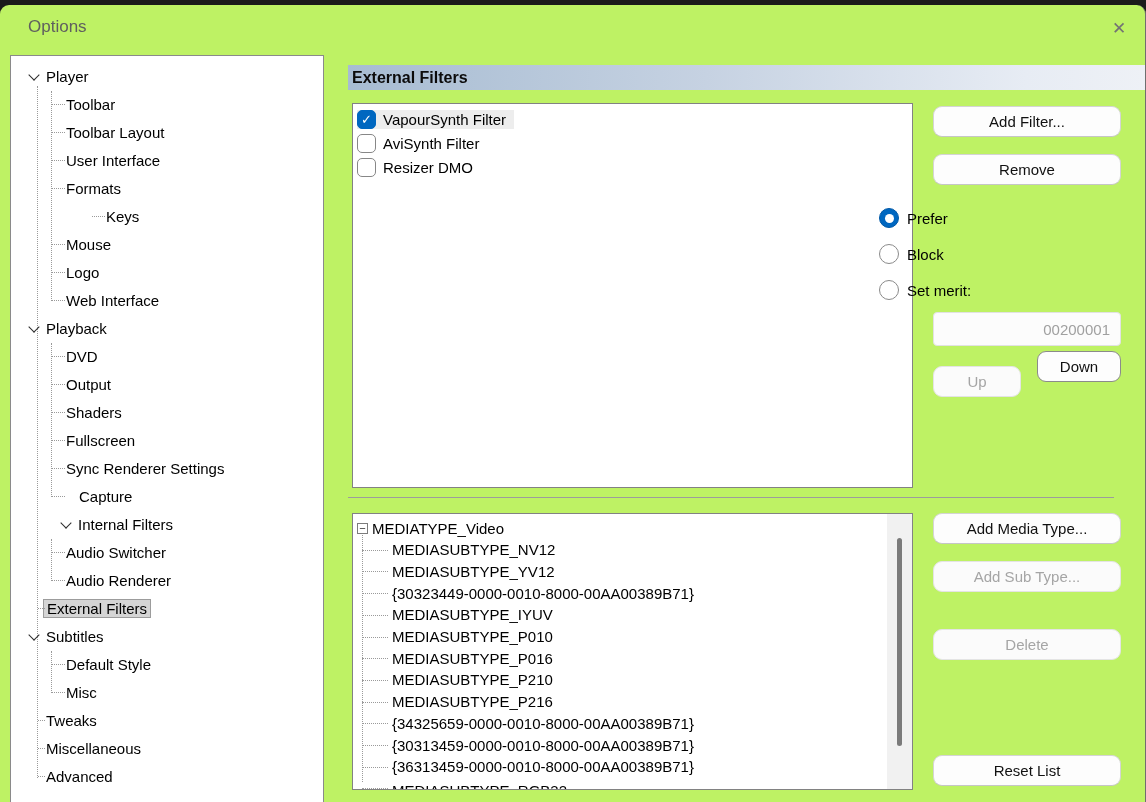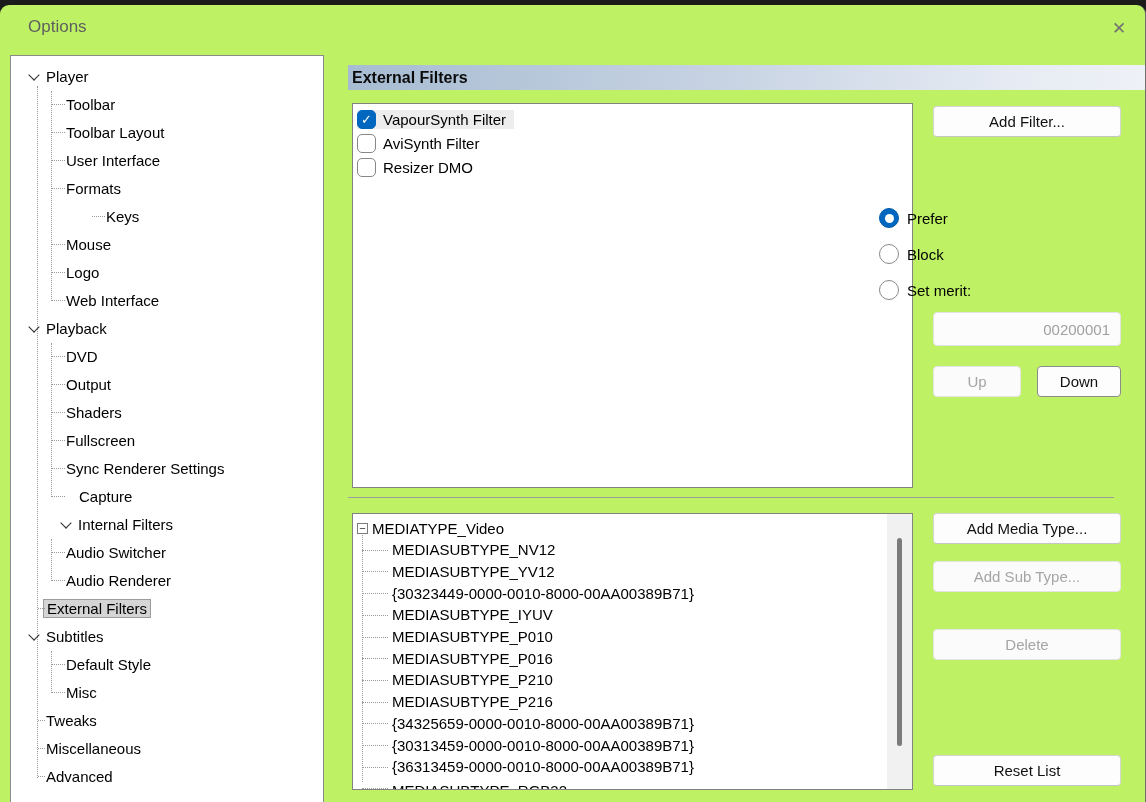--- a/index.html
+++ b/index.html
@@ -43,21 +43,21 @@
              border:1px solid var(--boxborder);}
   .frow{position:absolute;left:4px;height:24px;display:inline-flex;align-items:center;}
   .frow .inner{display:inline-flex;align-items:center;padding-right:8px;}
   .frow.selected .inner{background:#ededed;}
   .cbx{width:19px;height:19px;border:1px solid #878787;border-radius:5px;background:#fff;
        margin-right:7px;display:flex;align-items:center;justify-content:center;flex:none;}
   .cbx.checked{background:var(--accent);border-color:var(--accent);color:#fff;font-size:13px;}
   .frow .flabel{font-size:15px;color:#000;white-space:nowrap;}
   
   .btn{position:absolute;background:#fdfdfd;border:1px solid var(--btnborder);
-       border-bottom-color:#c6c6c6;border-radius:4px;font-size:15px;color:#111;
+       border-bottom-color:#c6c6c6;border-radius:9px;font-size:15px;color:#111;
        display:flex;align-items:center;justify-content:center;font-family:inherit;}
   .btn.strong{border-color:#8b8b8b;}
   .btn.disabled{color:#a5a5a5;background:#fbfbfb;border-color:#e4e4e4;}
   
   .rrow{position:absolute;left:879px;height:22px;display:flex;align-items:center;text-align:center;}
   .radio{width:20px;height:20px;border-radius:50%;border:1px solid #8a8a8a;background:#fff;
          margin-right:8px;position:relative;flex:none;}
   .radio.selected{background:var(--accent);border-color:#0059a8;}
   .radio.selected::after{content:"";position:absolute;left:50%;top:50%;width:9px;height:9px;
          margin:-4.5px 0 0 -4.5px;border-radius:50%;background:#fff;}
@@ -226,40 +226,41 @@
         </div>
         <div class="frow" style="top: 51px;">
           <span class="inner">
             <span class="cbx"></span>
             <span class="flabel">Resizer DMO</span>
           </span>
         </div>
       </div>
 
     <button class="btn" style="left:933px;top:101px;width:188px;height:31px;">Add Filter...</button>
+    <button class="btn" style="left:933px;top:149px;width:188px;height:31px;">Remove</button>
 
     <div id="radio-rows">
         <div class="rrow" style="top: 202px;">
           <span class="radio selected"></span>
           <span class="rlabel">Prefer</span>
         </div>
         <div class="rrow" style="top: 238px;">
           <span class="radio"></span>
           <span class="rlabel">Block</span>
         </div>
         <div class="rrow" style="top: 274px;">
           <span class="radio"></span>
           <span class="rlabel">Set merit:</span>
         </div>
       </div>
 
     <input id="merit" disabled="" value="00200001" style="">
 
     <button class="btn disabled" style="left:933px;top:361px;width:88px;height:31px;">Up</button>
-    <button class="btn strong" style="left:1037px;top:361px;width:84px;height:31px;">Down</button>
+    <button class="btn strong" style="left:1037px;top:346px;width:84px;height:31px;">Down</button>
 
     <div id="sep"></div>
 
     <div id="mediabox">
       <div id="mvline"></div>
       <div id="media-rows">
           <div class="mrow root" style="top: 3px;">
             <span class="expander">−</span>
             <span class="mlabel">MEDIATYPE_Video</span>
           </div>

